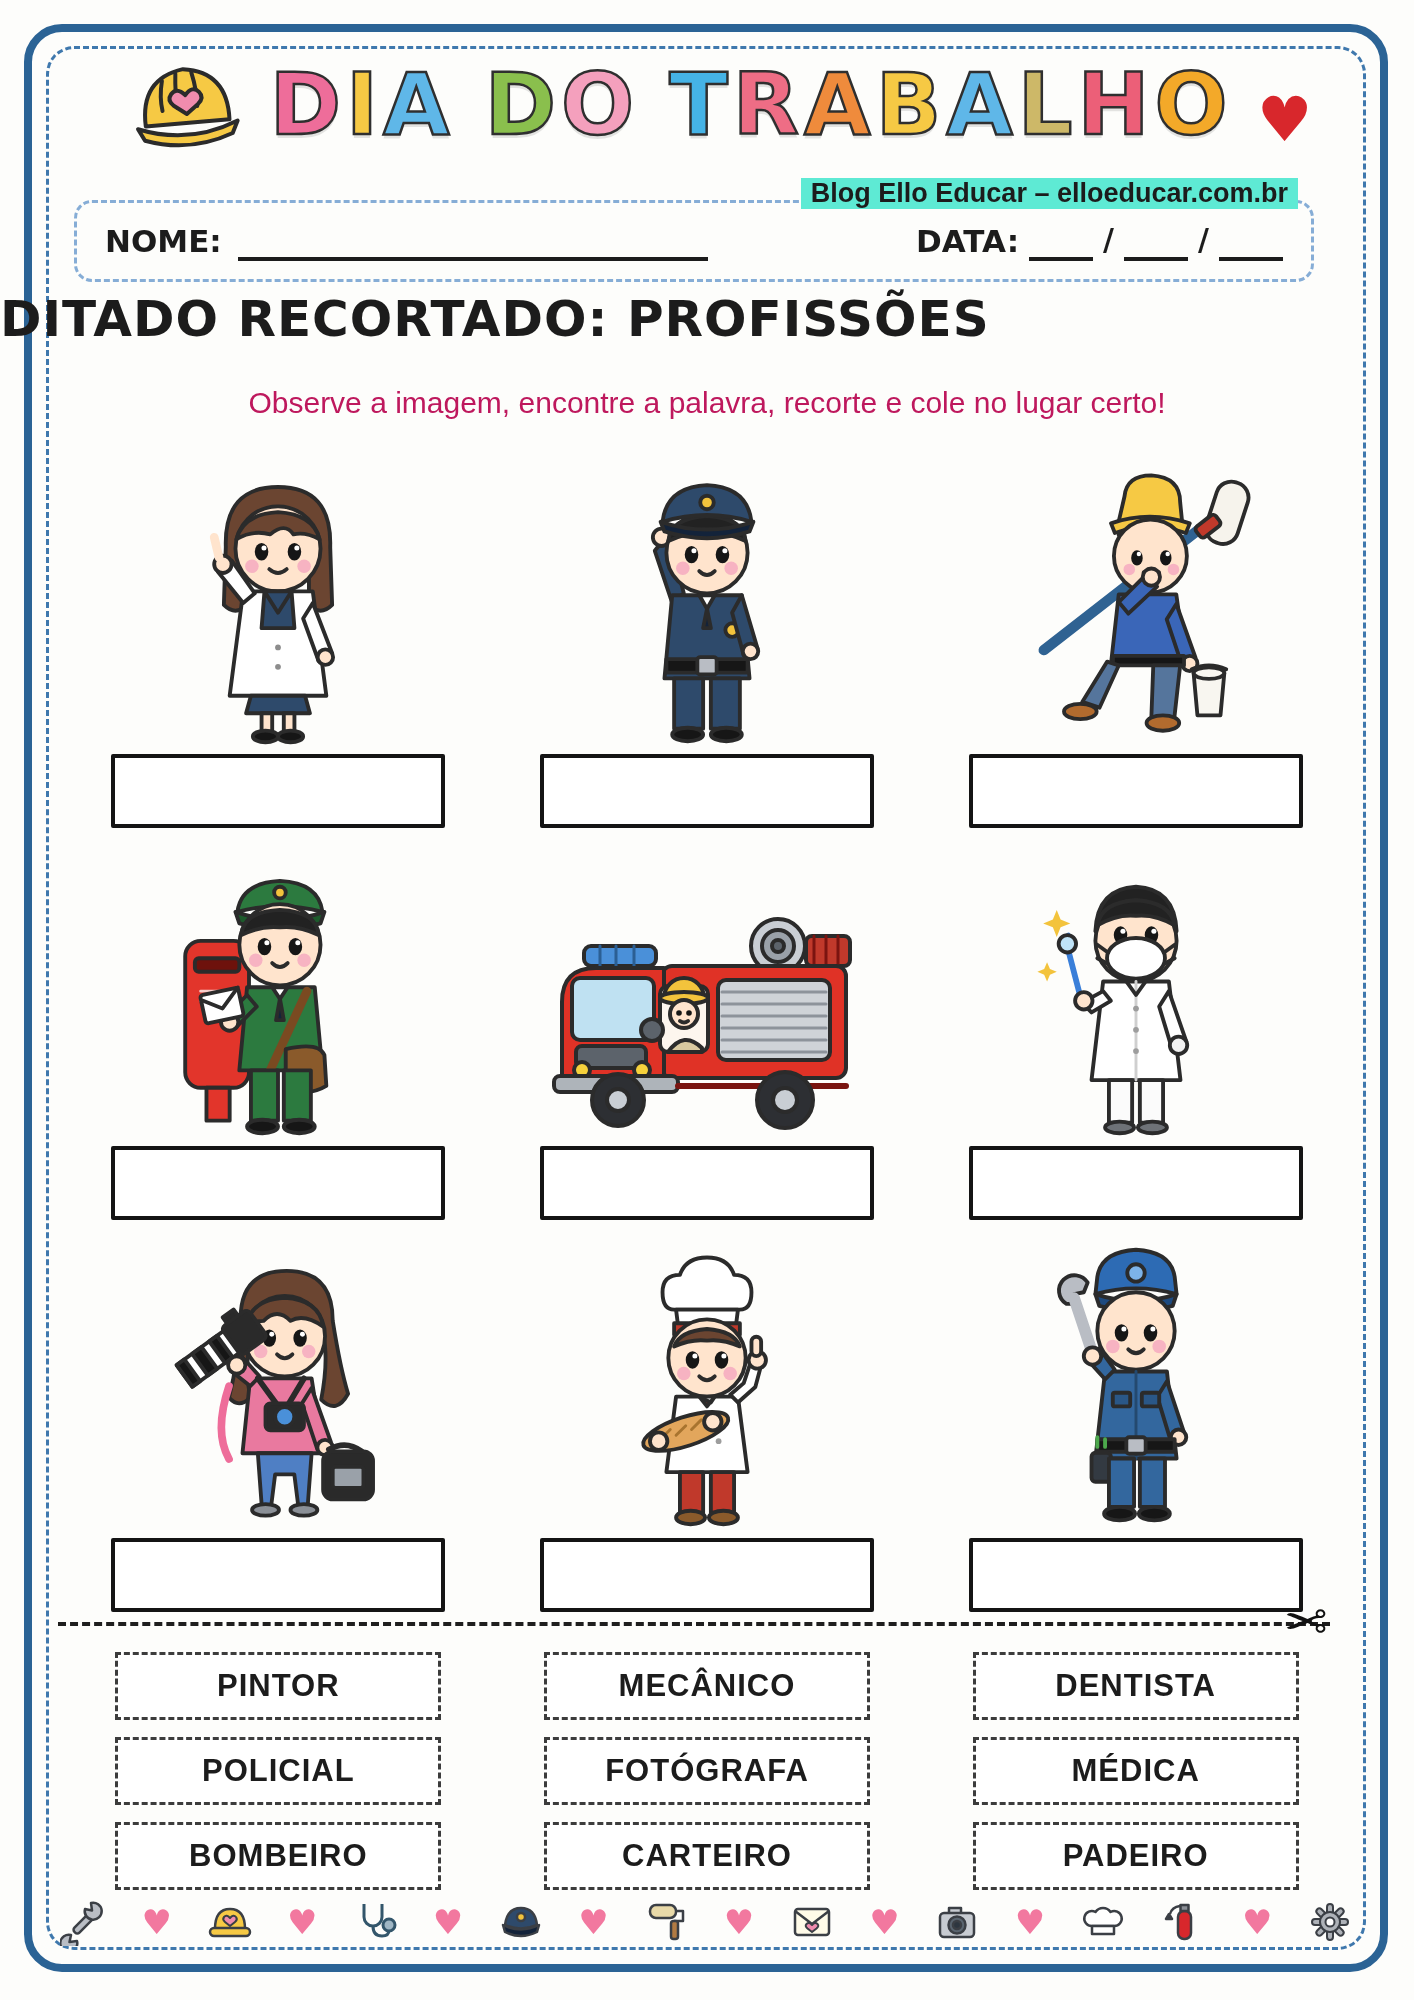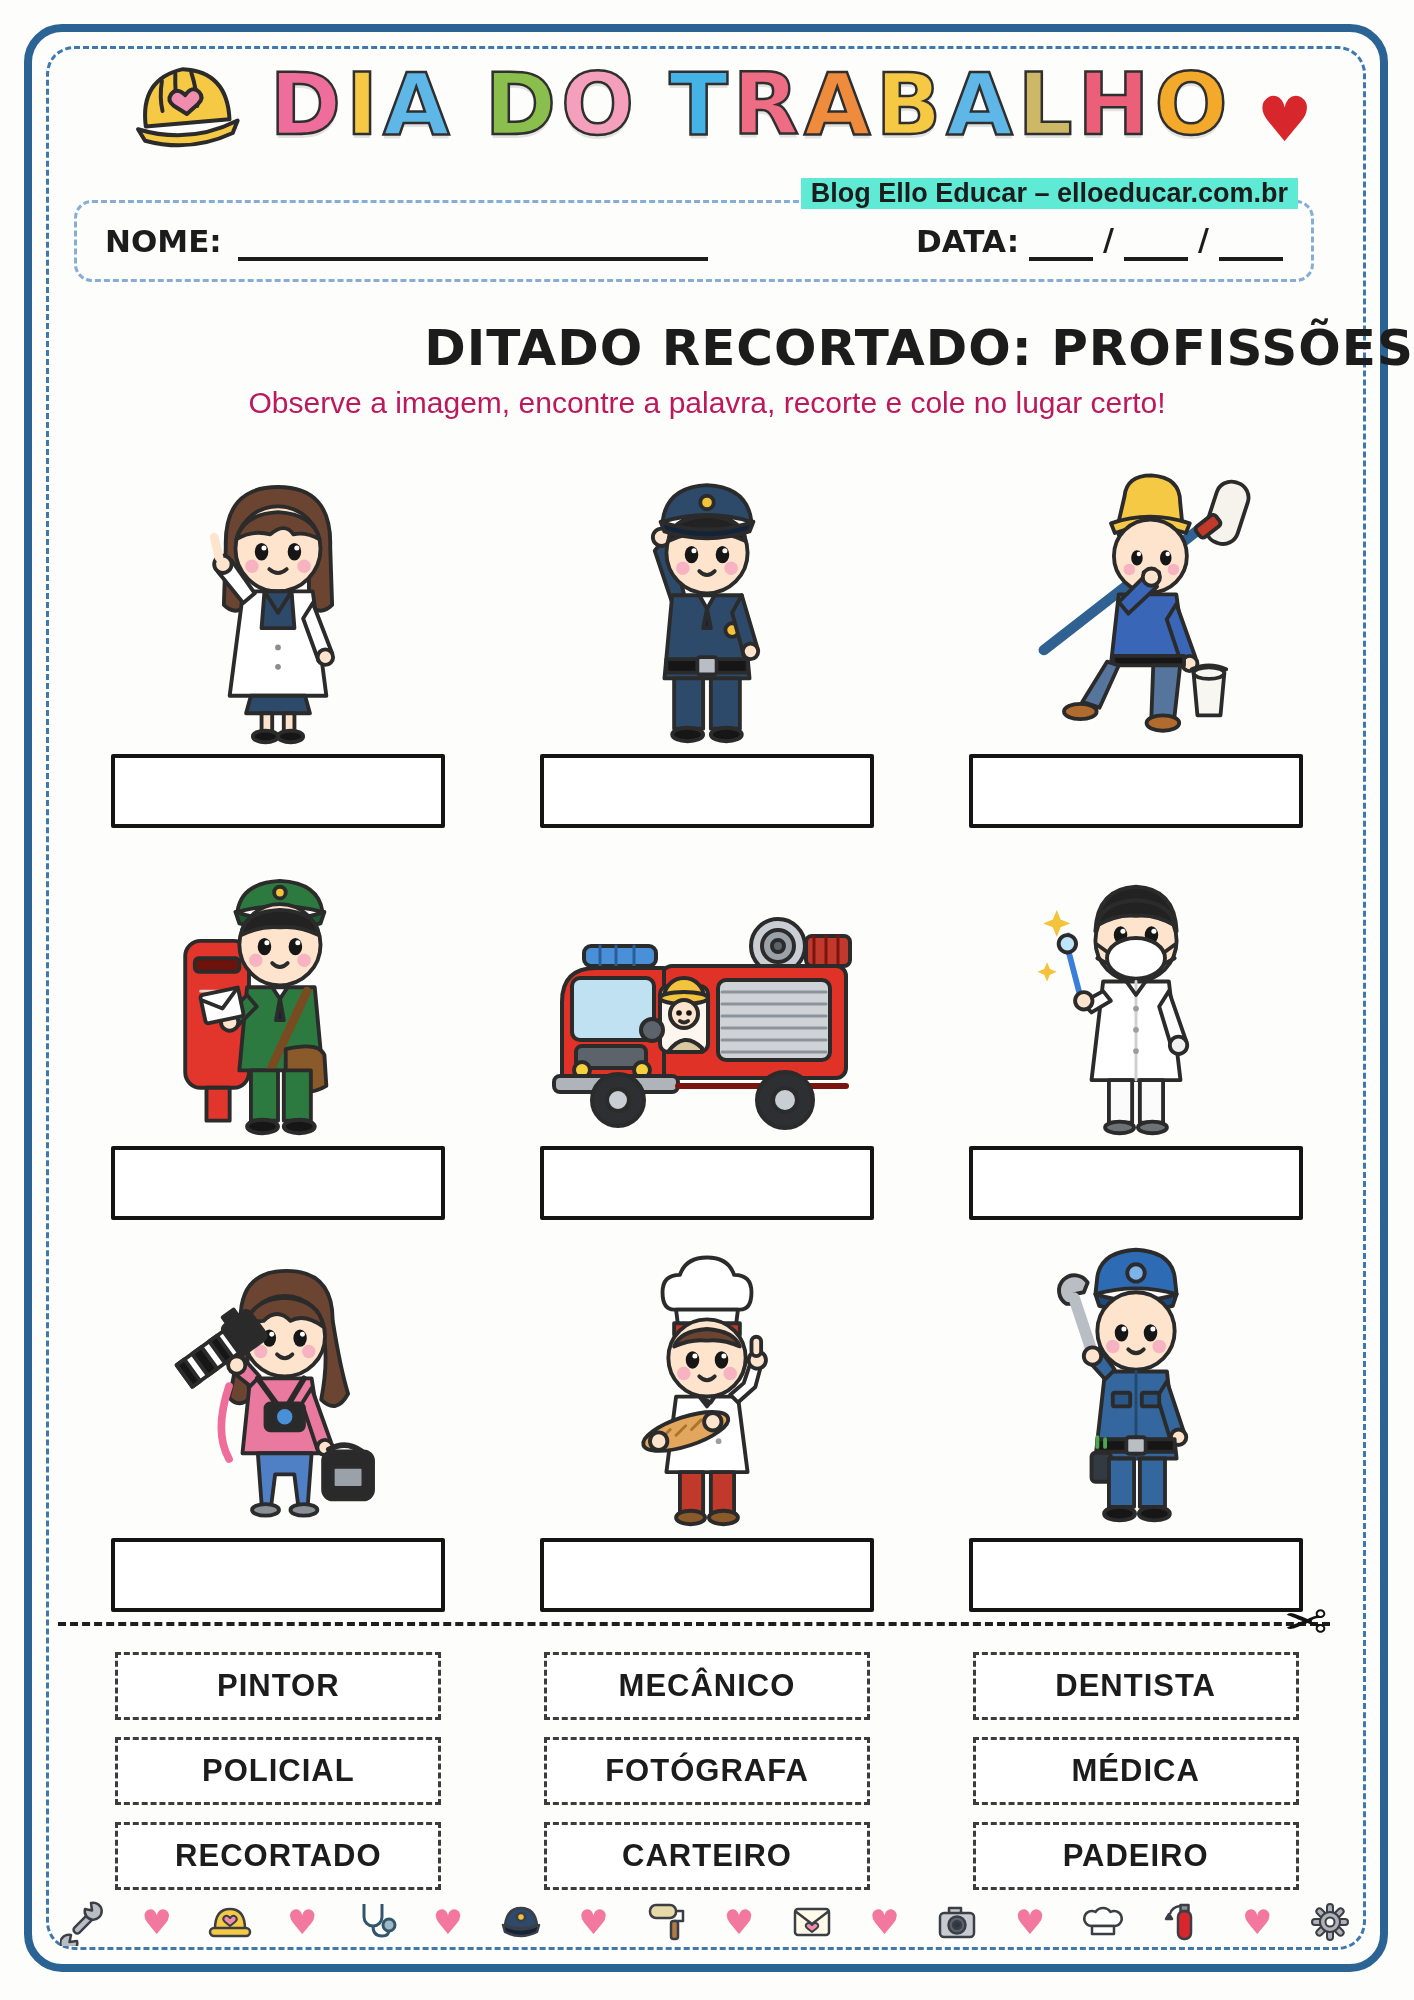--- a/index.html
+++ b/index.html
@@ -29,22 +29,22 @@
     border:3px dashed #86add6;border-radius:18px;box-sizing:border-box;
     display:flex;align-items:center;padding:0 28px;z-index:2;background:transparent;
     font-size:31px;font-weight:800;font-family:"DejaVu Sans",sans-serif;}
   .write-line{border-bottom:4px solid #1c1c1c;height:40px;box-sizing:border-box;}
   .name-line{width:470px;margin-left:16px;}
   .date-group{margin-left:auto;display:flex;align-items:flex-end;gap:10px;}
   .date-label{align-self:center;}
   .date-slot{width:64px;}
   .date-sep{font-weight:800;font-size:30px;transform:translateY(-4px);}
   
-  .ws-title{position:absolute;top:290px;left:0;width:100%;text-align:right;
-    font-family:"DejaVu Sans",sans-serif;font-weight:800;font-size:50px;letter-spacing:1px;margin-top:29px;}
+  .ws-title{position:absolute;top:290px;left:0;width:100%;text-align:left;
+    font-family:"DejaVu Sans",sans-serif;font-weight:800;font-size:50px;letter-spacing:1px;}
   .ws-instruction{position:absolute;top:386px;left:0;width:100%;text-align:center;
     font-size:30px;color:#be185d;}
   
   .grid{position:absolute;top:436px;left:64px;width:1286px;
     display:grid;grid-template-columns:repeat(3,1fr);}
   .cell{height:392px;display:flex;flex-direction:column;align-items:center;justify-content:flex-end;}
   .answer-box{width:334px;height:74px;border:4px solid #141414;background:#ffffff;
     border-radius:2px;margin-top:6px;box-sizing:border-box;}
   svg.figure{display:block;}
   
@@ -463,21 +463,21 @@
 <div class="cut-line"></div>
 <span class="scissors">✂</span>
 
 <div class="word-bank">
     <div class="word-card">PINTOR</div>
     <div class="word-card">MECÂNICO</div>
     <div class="word-card">DENTISTA</div>
     <div class="word-card">POLICIAL</div>
     <div class="word-card">FOTÓGRAFA</div>
     <div class="word-card">MÉDICA</div>
-    <div class="word-card">RECORTADO</div>
+    <div class="word-card">BOMBEIRO</div>
     <div class="word-card">CARTEIRO</div>
     <div class="word-card">PADEIRO</div>
   </div>
 
 <div class="footer">
     <svg viewBox="0 0 48 48" class="f-icon">
       <use href="#sym-wrench"></use>
     </svg>
     <span class="heart" style="color: rgb(242, 120, 159);">♥</span>
     <svg viewBox="0 0 48 48" class="f-icon">

